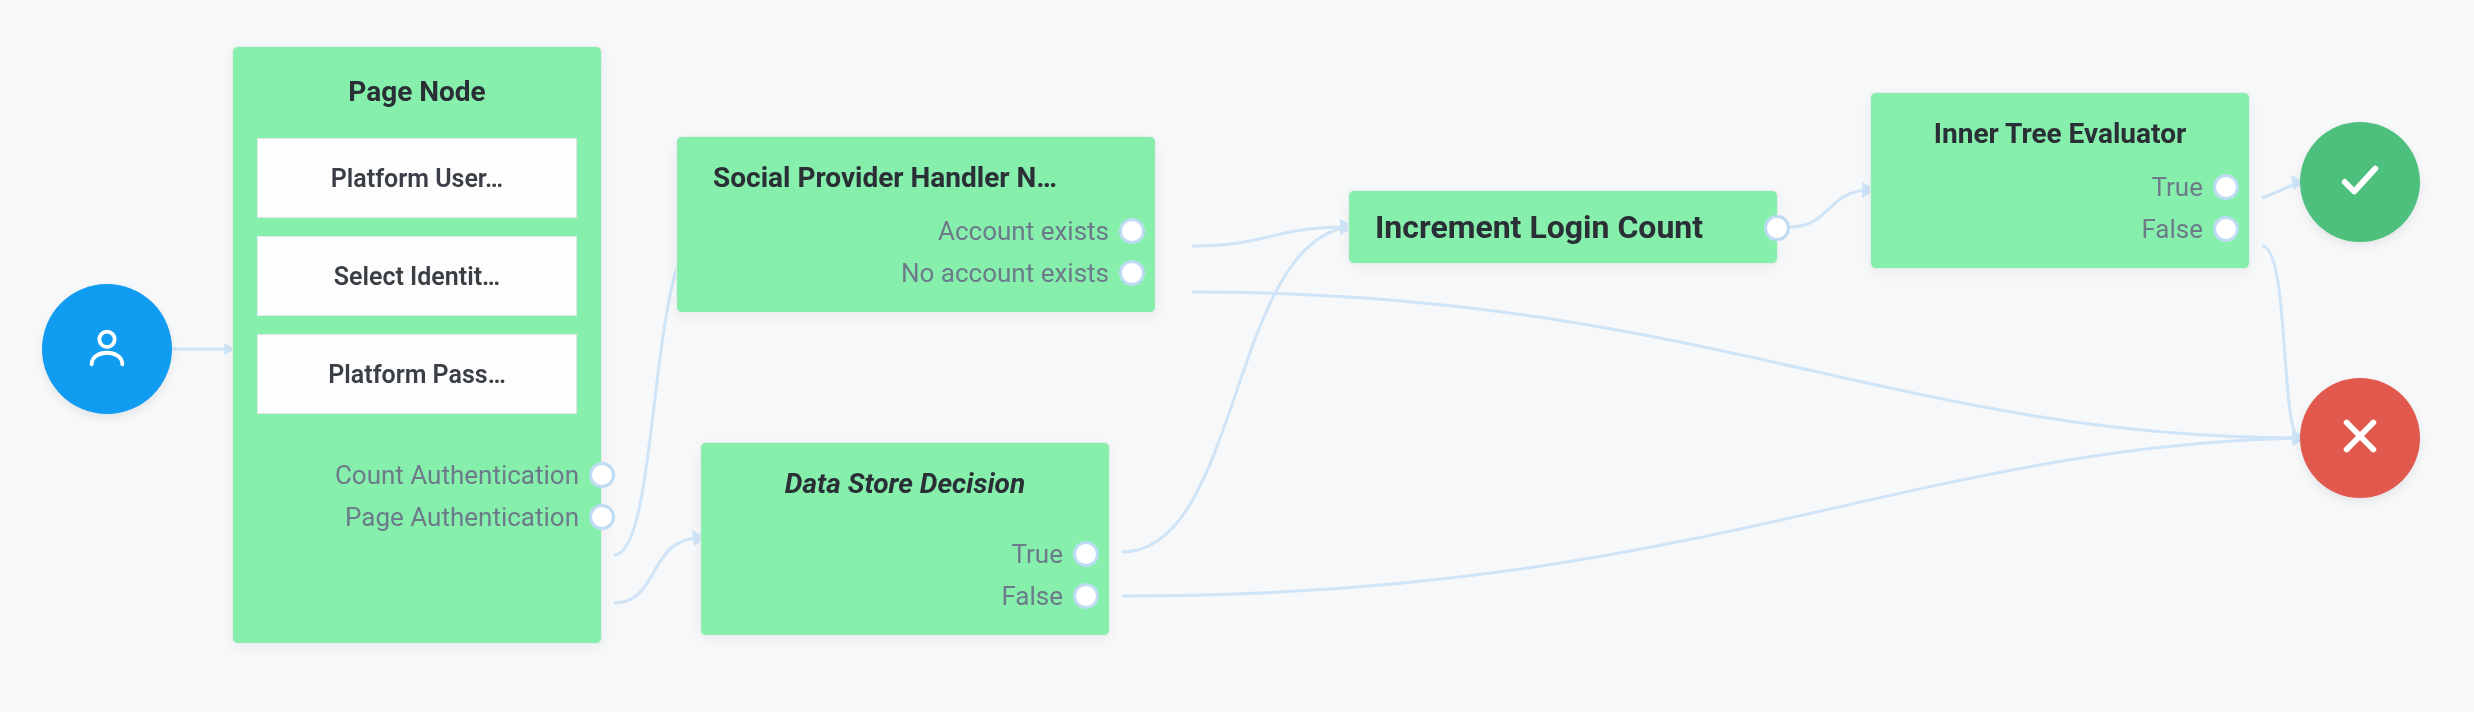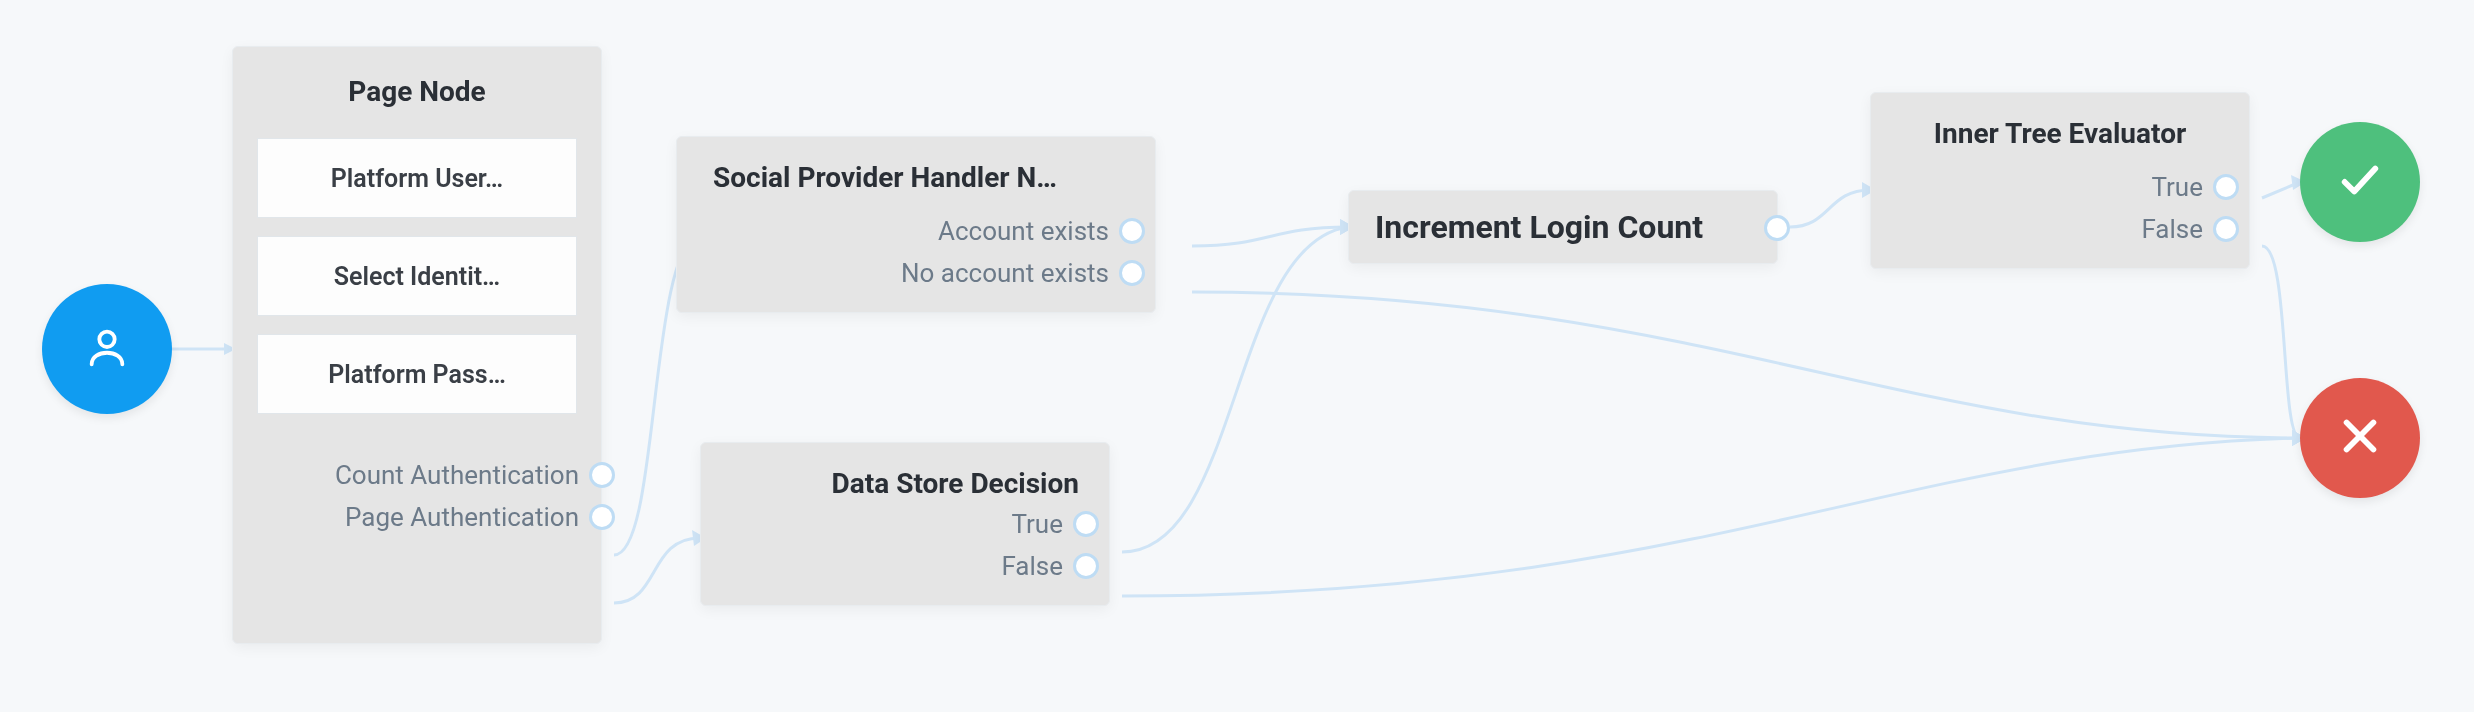--- a/index.html
+++ b/index.html
@@ -18,21 +18,21 @@
   }
   svg.connectors {
     position: absolute;
     left: 0; top: 0;
     width: 2474px;
     height: 712px;
     pointer-events: none;
   }
   .node-card {
     position: absolute;
-    background: #e5e5e5;
+    background: #86efac;
     border: 1px solid #e8ecef;
     border-radius: 6px;
     box-shadow: 0 4px 14px rgba(0,0,0,0.05);
     box-sizing: border-box;
   }
   .node-title {
     font-size: 28px;
     font-weight: 700;
     color: #2a2f36;
     white-space: nowrap;
@@ -110,21 +110,21 @@
   }
   .social-node .node-title { text-align: left; margin-bottom: 22px; padding-left: 6px;}
   .std-node .outcomes { margin-right: -2px; }
   
   .data-node {
     left: 700px;
     top: 442px;
     width: 410px;
     padding: 24px 30px 24px 30px;
   }
-  .data-node .node-title { text-align: right; margin-bottom: 9px; }
+  .data-node .node-title { text-align: center; margin-bottom: 39px; font-style: italic; }
   
   .inc-node {
     left: 1348px;
     top: 190px;
     width: 430px;
     height: 74px;
     padding: 0 26px;
     display: flex;
     align-items: center;
   }

